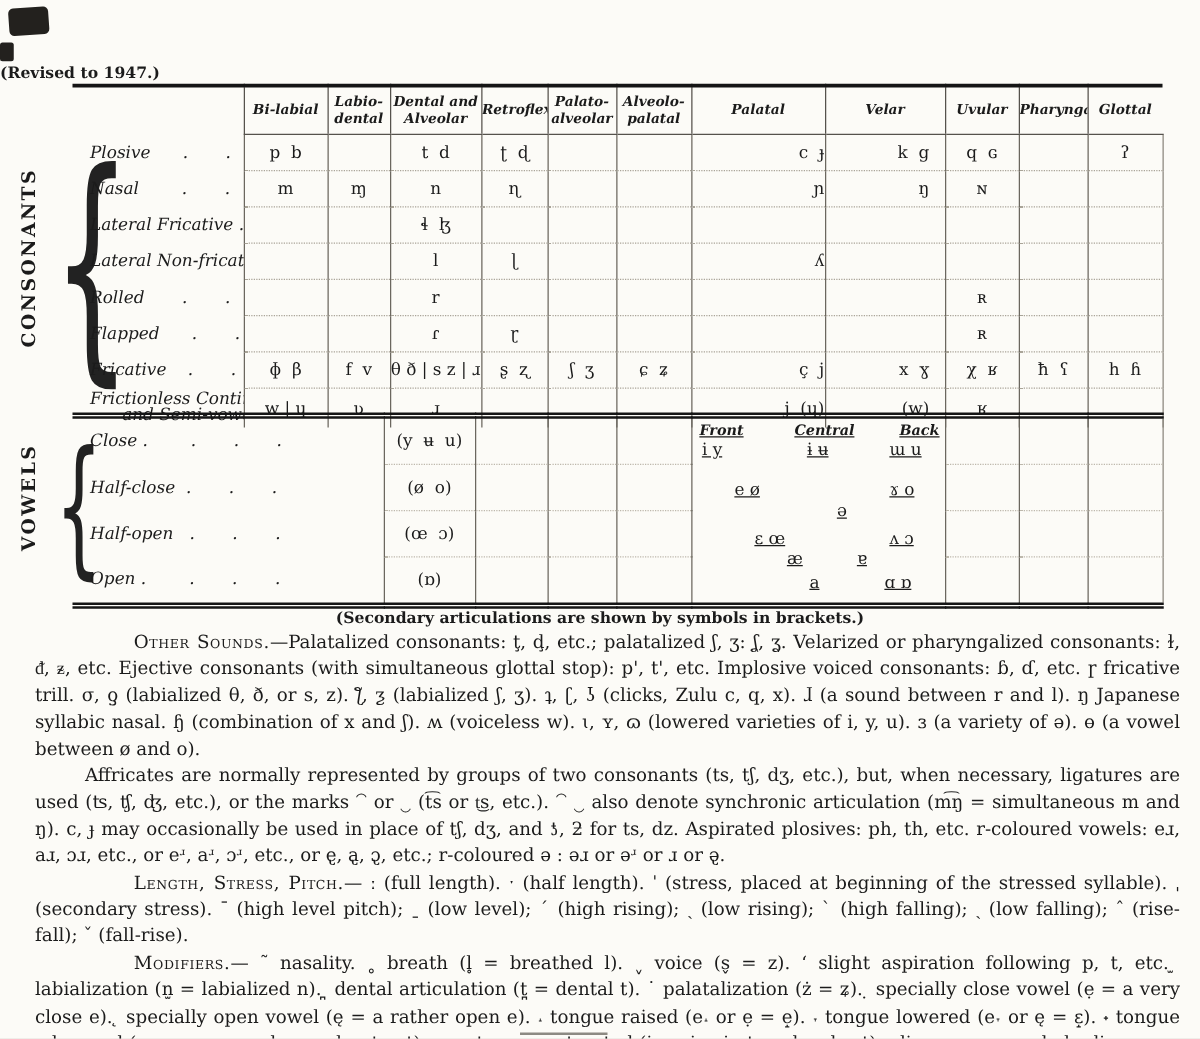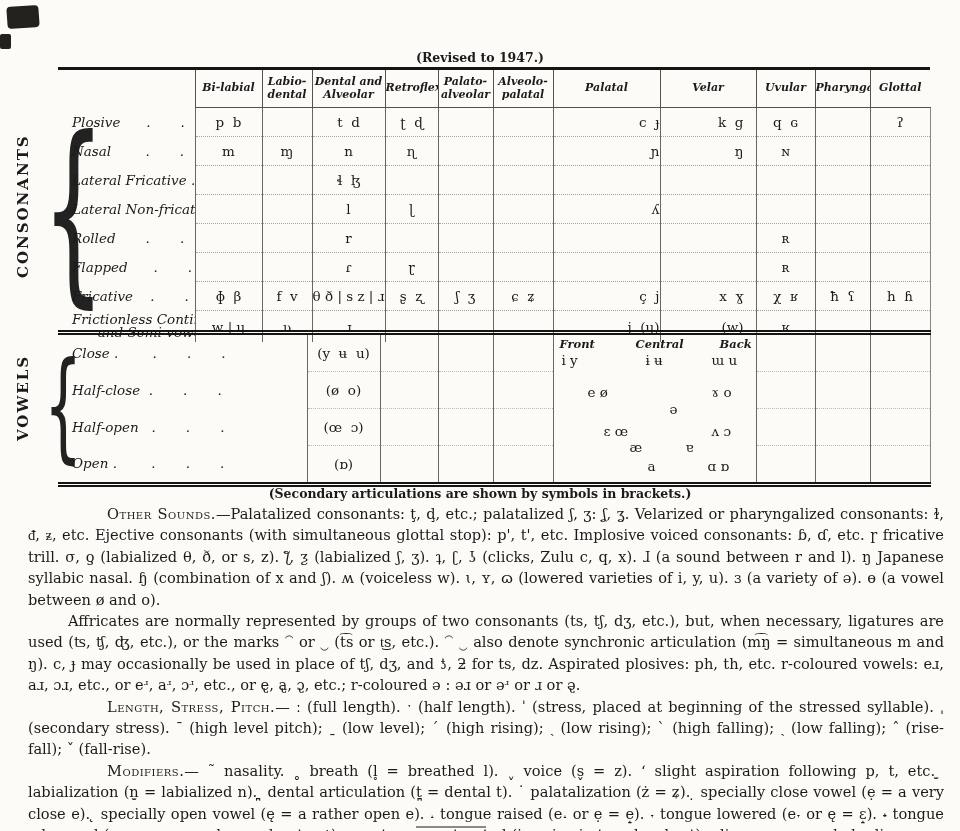--- a/index.html
+++ b/index.html
@@ -1,21 +1,21 @@
 <!DOCTYPE html>
 <html><head>
 <meta charset="utf-8">
 <style>
   html,body{margin:0;padding:0;background:#dddcd8;}
   #page{position:relative;width:960px;height:831px;background:#fcfbf7;overflow:hidden;
         font-family:"DejaVu Serif", serif;color:#1b1b1b;}
   
   .title{position:absolute;top:24px;left:0;width:100%;text-align:center;
          font-size:21px;font-weight:bold;letter-spacing:1px;word-spacing:10px;}
-  .subtitle{position:absolute;top:50px;left:0;width:100%;text-align:center;
+  .subtitle{position:absolute;top:50px;left:0;width:100%;
          font-size:12.5px;font-weight:bold;}
   
   .vlabel{position:absolute;transform:rotate(-90deg);transform-origin:left top;
           font-weight:bold;font-size:15px;letter-spacing:2px;white-space:nowrap;}
   .brace{position:absolute;font-family:"DejaVu Sans",sans-serif;color:#222;
          transform:scale(.5,1);transform-origin:left top;}
   .brace.c{left:42px;top:97px;font-size:198px;line-height:228px;}
   .brace.v{left:44px;top:337px;font-size:120px;line-height:138px;}
   
   table{border-collapse:collapse;table-layout:fixed;}
@@ -37,21 +37,21 @@
       padding-left:14px !important;white-space:pre;line-height:13px;}
   #ctable td:nth-child(8){text-align:right;padding-left:12px;}
   #ctable td:nth-child(9){text-align:right;padding-right:12px;}
   #vtable td{height:36px;font-size:13.5px;text-align:center;vertical-align:middle;
              border-left:1px solid #6b675f;white-space:pre;}
   #vtable td:first-child{border-left:none;}
   #vtable td:last-child{border-right:1px solid #8a867e;}
   #vtable tr + tr td:not(.rl):not(.vd-cell){border-top:1px dotted #bdb8ac;margin-left:36px;}
   .vd-cell{position:relative;padding:0;}
   .vd{position:relative;width:100%;height:145px;}
-  .vd span{position:absolute;font-size:13.5px;white-space:pre;}
+  .vd span{position:absolute;font-size:13.5px;white-space:pre;text-decoration:underline;}
   .vd span.lab{font-style:italic;font-weight:600;font-size:11.5px;}
   
   .caption{position:absolute;top:486px;left:0;width:100%;text-align:center;
            font-size:12.5px;font-weight:600;}
   .notes{position:absolute;top:503px;left:0;width:960px;box-sizing:border-box;
          padding:0 16px 0 28px;}
   .notes p{margin:0;font-size:14.6px;line-height:21.4px;text-align:justify;
            text-indent:40px;}
   .sc{font-variant:small-caps;letter-spacing:.5px;margin-left:39px;}
   

